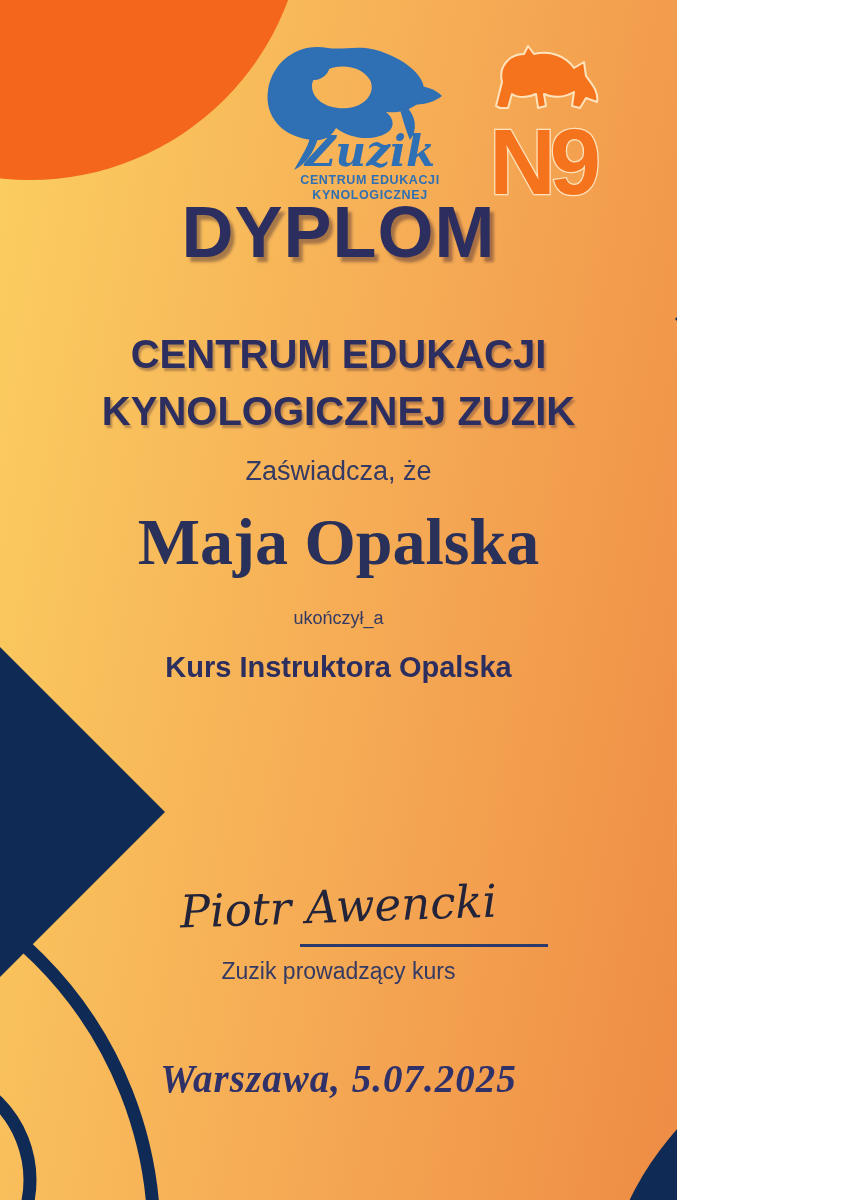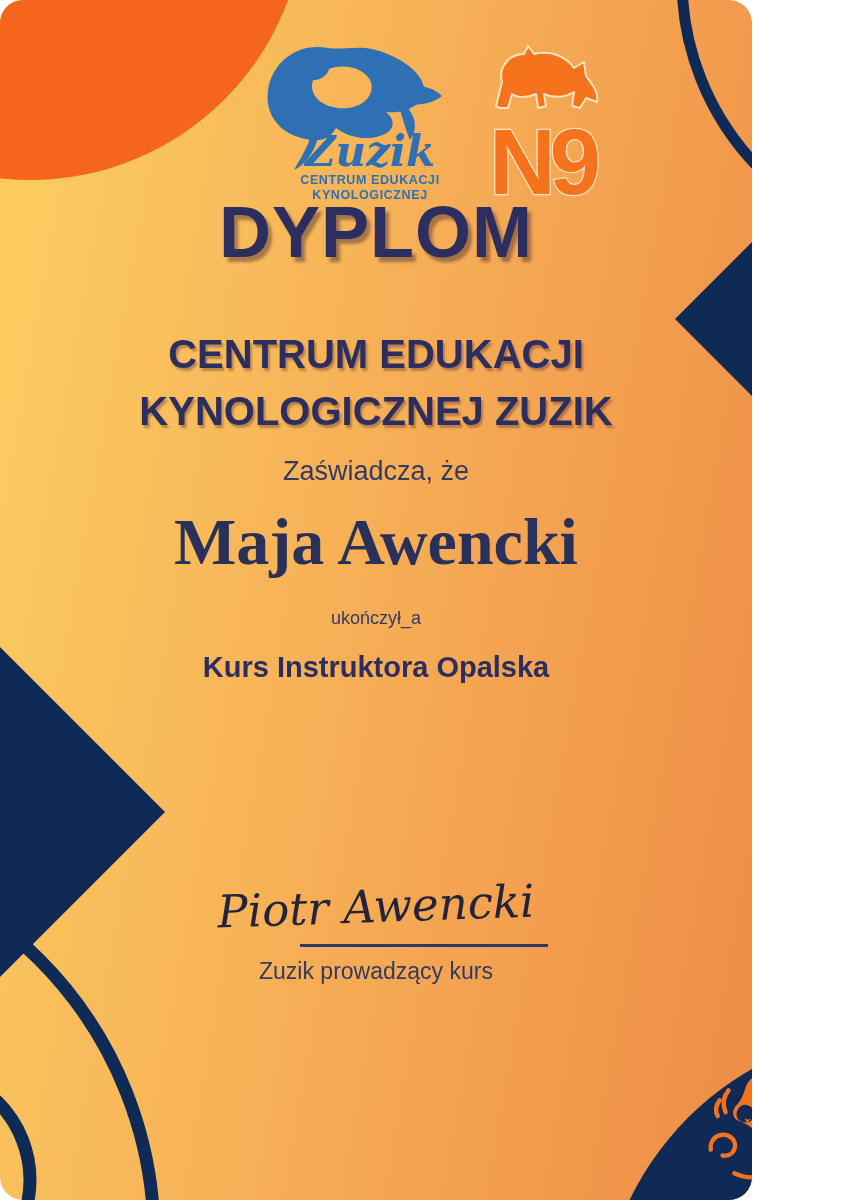--- a/index.html
+++ b/index.html
@@ -1,19 +1,19 @@
 <!DOCTYPE html>
 <html><head>
 <meta charset="utf-8">
 <style>
   html,body{margin:0;padding:0;background:#fff;}
   .page{
-    position:relative;width:752px;height:1200px;overflow:hidden;
+    position:relative;width:677px;height:1200px;overflow:hidden;
     background:linear-gradient(100deg,#FBCF61 0%,#F6AC55 52%,#EE8C45 100%);
-    font-family:"Liberation Sans",sans-serif;color:#2C2F5E;border-radius:23px;
+    font-family:"Liberation Sans",sans-serif;color:#2C2F5E;
   }
   .decor{position:absolute;left:0;top:0;z-index:0;}
   .content{position:absolute;inset:0;z-index:1;text-align:center;}
   .abs{position:absolute;left:0;right:0;}
 
   .logo-zuzik{position:absolute;left:258px;top:40px;width:200px;height:168px;}
   .logo-n9{position:absolute;left:462px;top:42px;width:160px;height:172px;}
   .zuzik-script{font-family:"DejaVu Serif",serif;font-style:italic;font-weight:600;font-size:42px;fill:#2F6FB4;}
   .zuzik-tag{font-family:"Liberation Sans",sans-serif;font-weight:bold;font-size:12.5px;letter-spacing:.6px;fill:#2F6FB4;}
   .n9-text{font-family:"Liberation Sans",sans-serif;font-weight:900;font-size:92px;letter-spacing:-6px;
@@ -77,31 +77,32 @@
 
     <div class="abs title">DYPLOM</div>
 
     <div class="abs org">
       <div>CENTRUM EDUKACJI</div>
       <div>KYNOLOGICZNEJ ZUZIK</div>
     </div>
 
     <div class="abs certifies">Zaświadcza, że</div>
 
-    <div class="abs name">Maja Awencki</div>
+    <div class="abs name">Maja Opalska</div>
 
     <div class="abs completed">ukończył_a</div>
 
     <div class="abs course">Kurs Instruktora Opalska</div>
 
 
     <div class="abs signature">Piotr Awencki</div>
     <div class="sig-line"></div>
     <div class="abs role">Zuzik prowadzący kurs</div>
 
+    <div class="abs place-date">Warszawa, 5.07.2025</div>
 
     <svg class="sniff-icon" viewBox="0 0 140 140">
       <path fill="#F5731C" d="M72,18 C98,10 118,22 121,46 C124,64 114,80 96,86 C85,90 71,88 61,79 C57,75 51,71 45,69 C38,67 36,58 43,52 C47,48 50,40 52,33 C56,25 63,21 72,18 Z"></path>
       <path fill="#0F2A55" d="M45,55 C41,60 41,66 46,69 C52,72 58,70 60,64 C61,59 58,54 53,53 C50,52 47,53 45,55 Z M50,66 C52,68 55,68 57,66 L53,71 Z"></path>
       <g fill="#0F2A55">
         <circle cx="85" cy="45" r="3.6"></circle>
         <circle cx="99" cy="52" r="3.6"></circle>
         <circle cx="88" cy="61" r="3.6"></circle>
       </g>
       <g fill="none" stroke="#F5731C" stroke-width="4.5" stroke-linecap="round">

